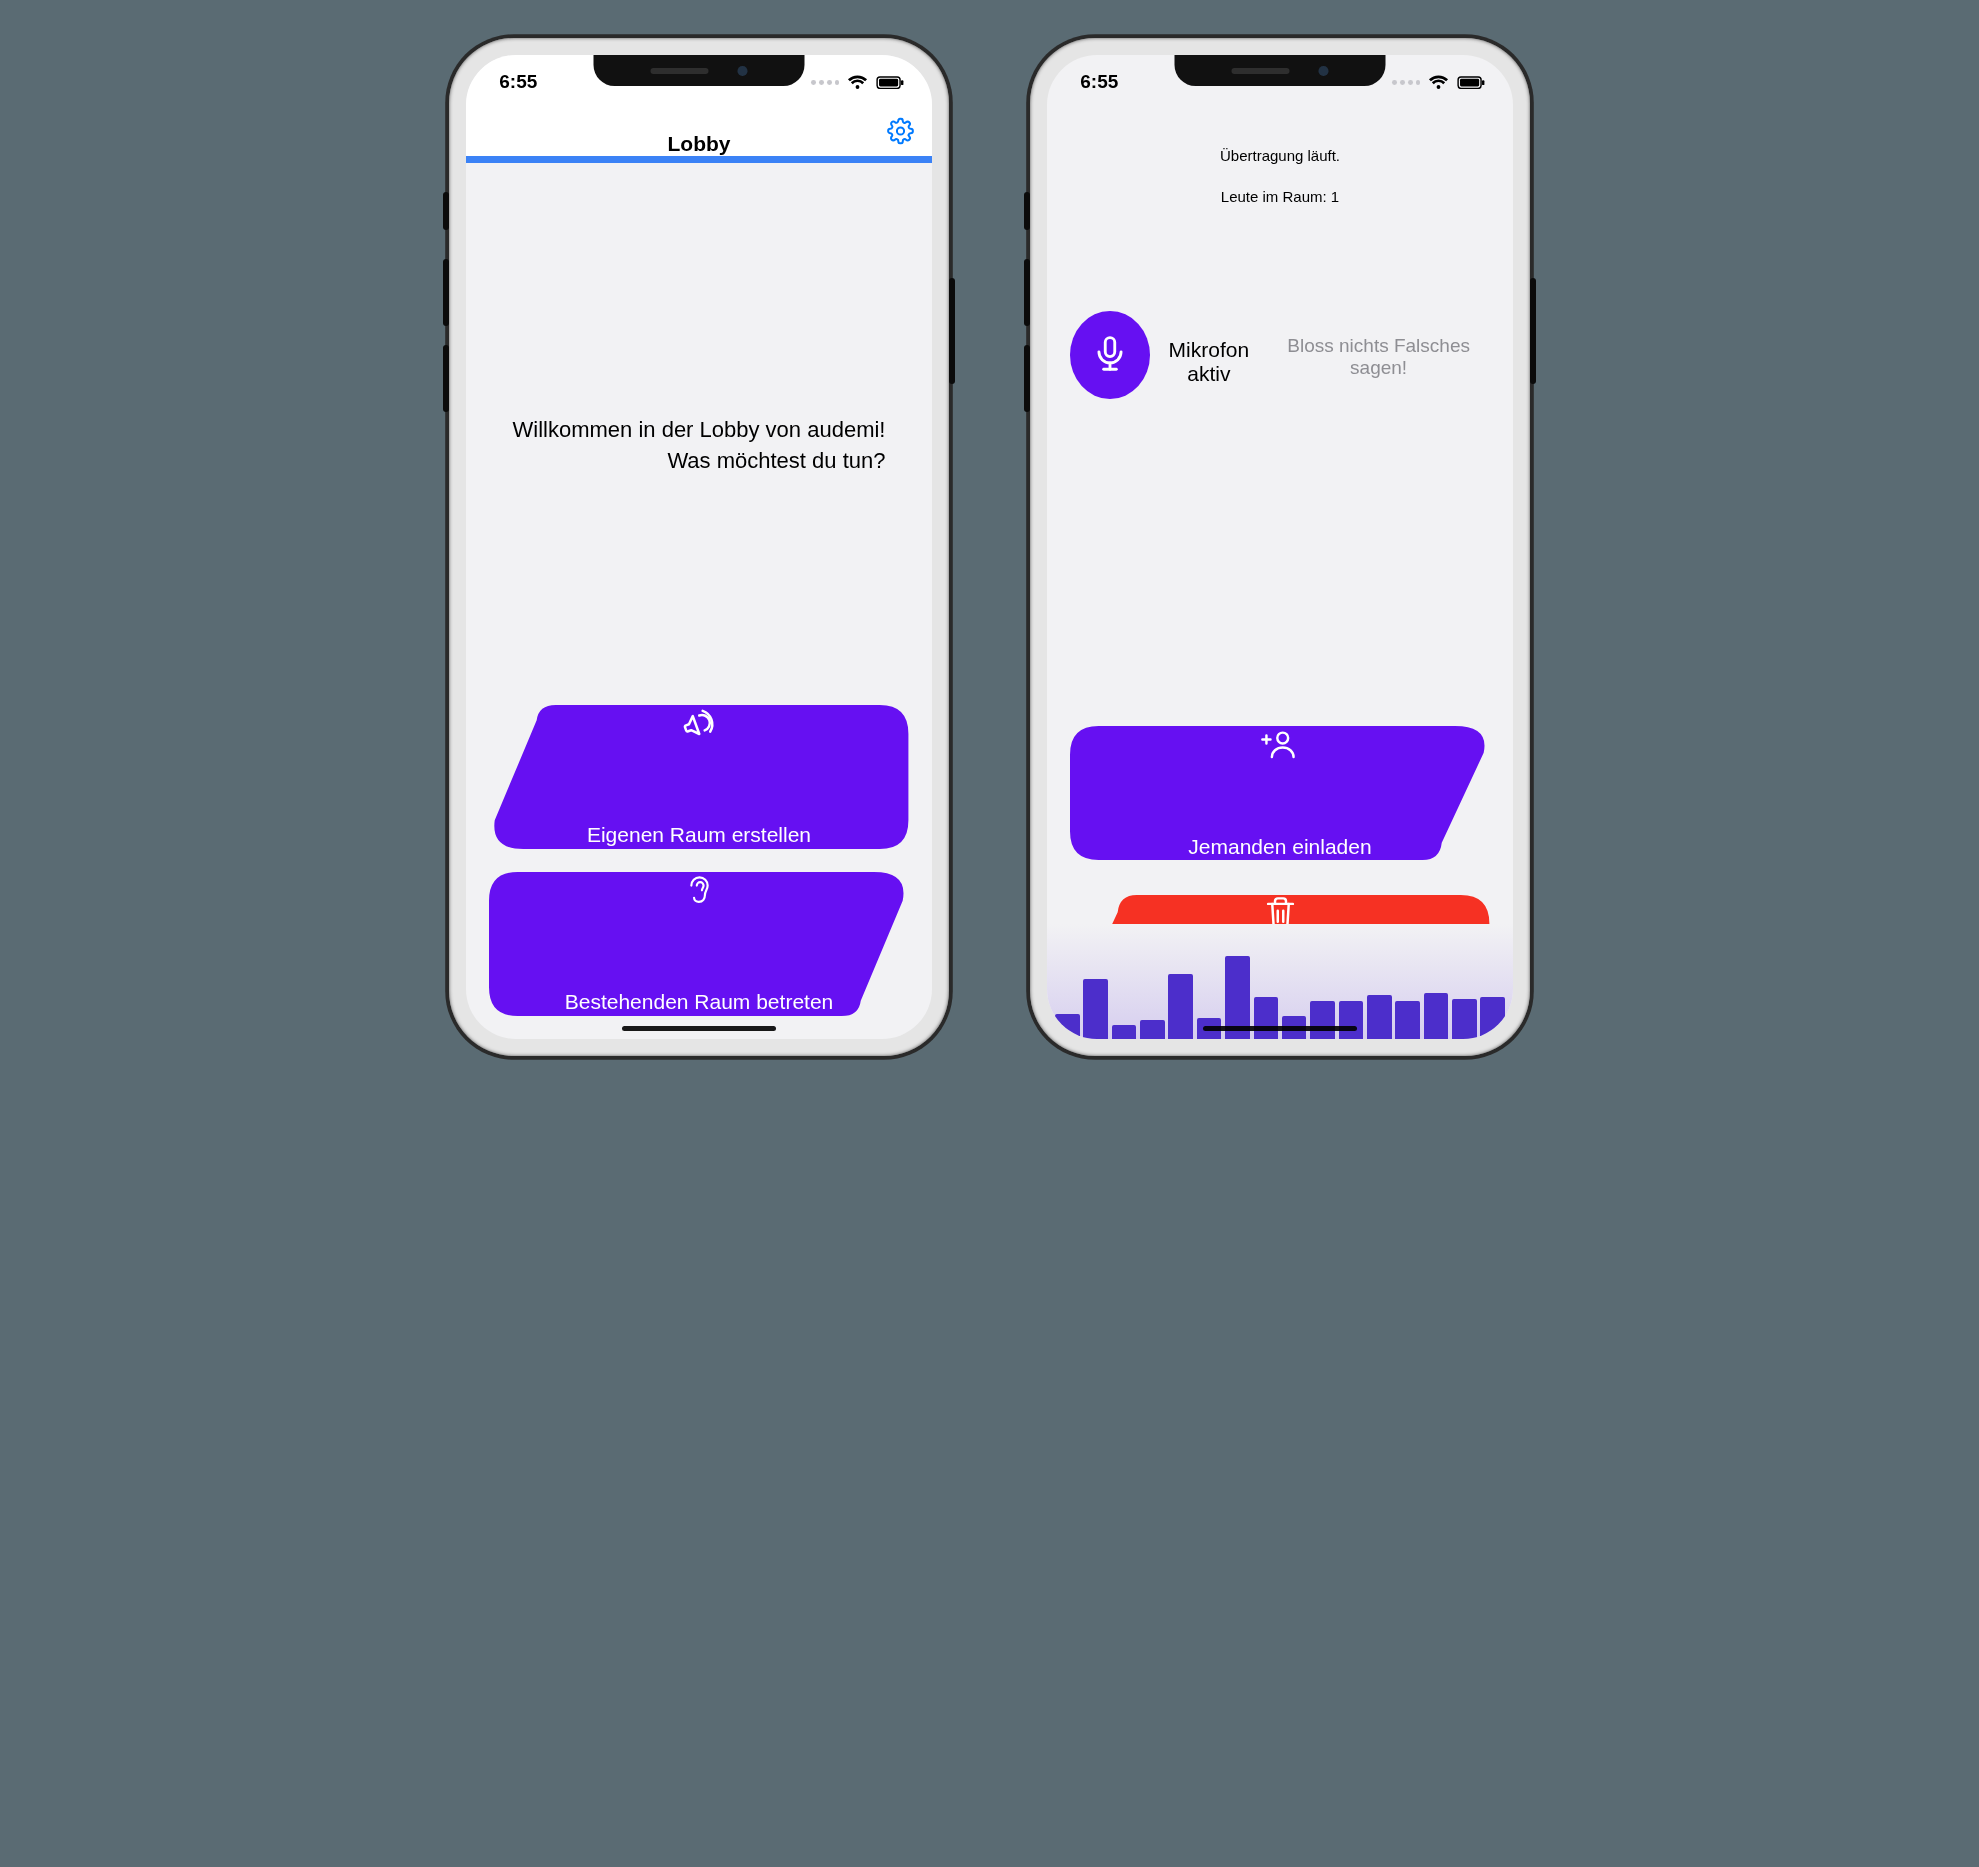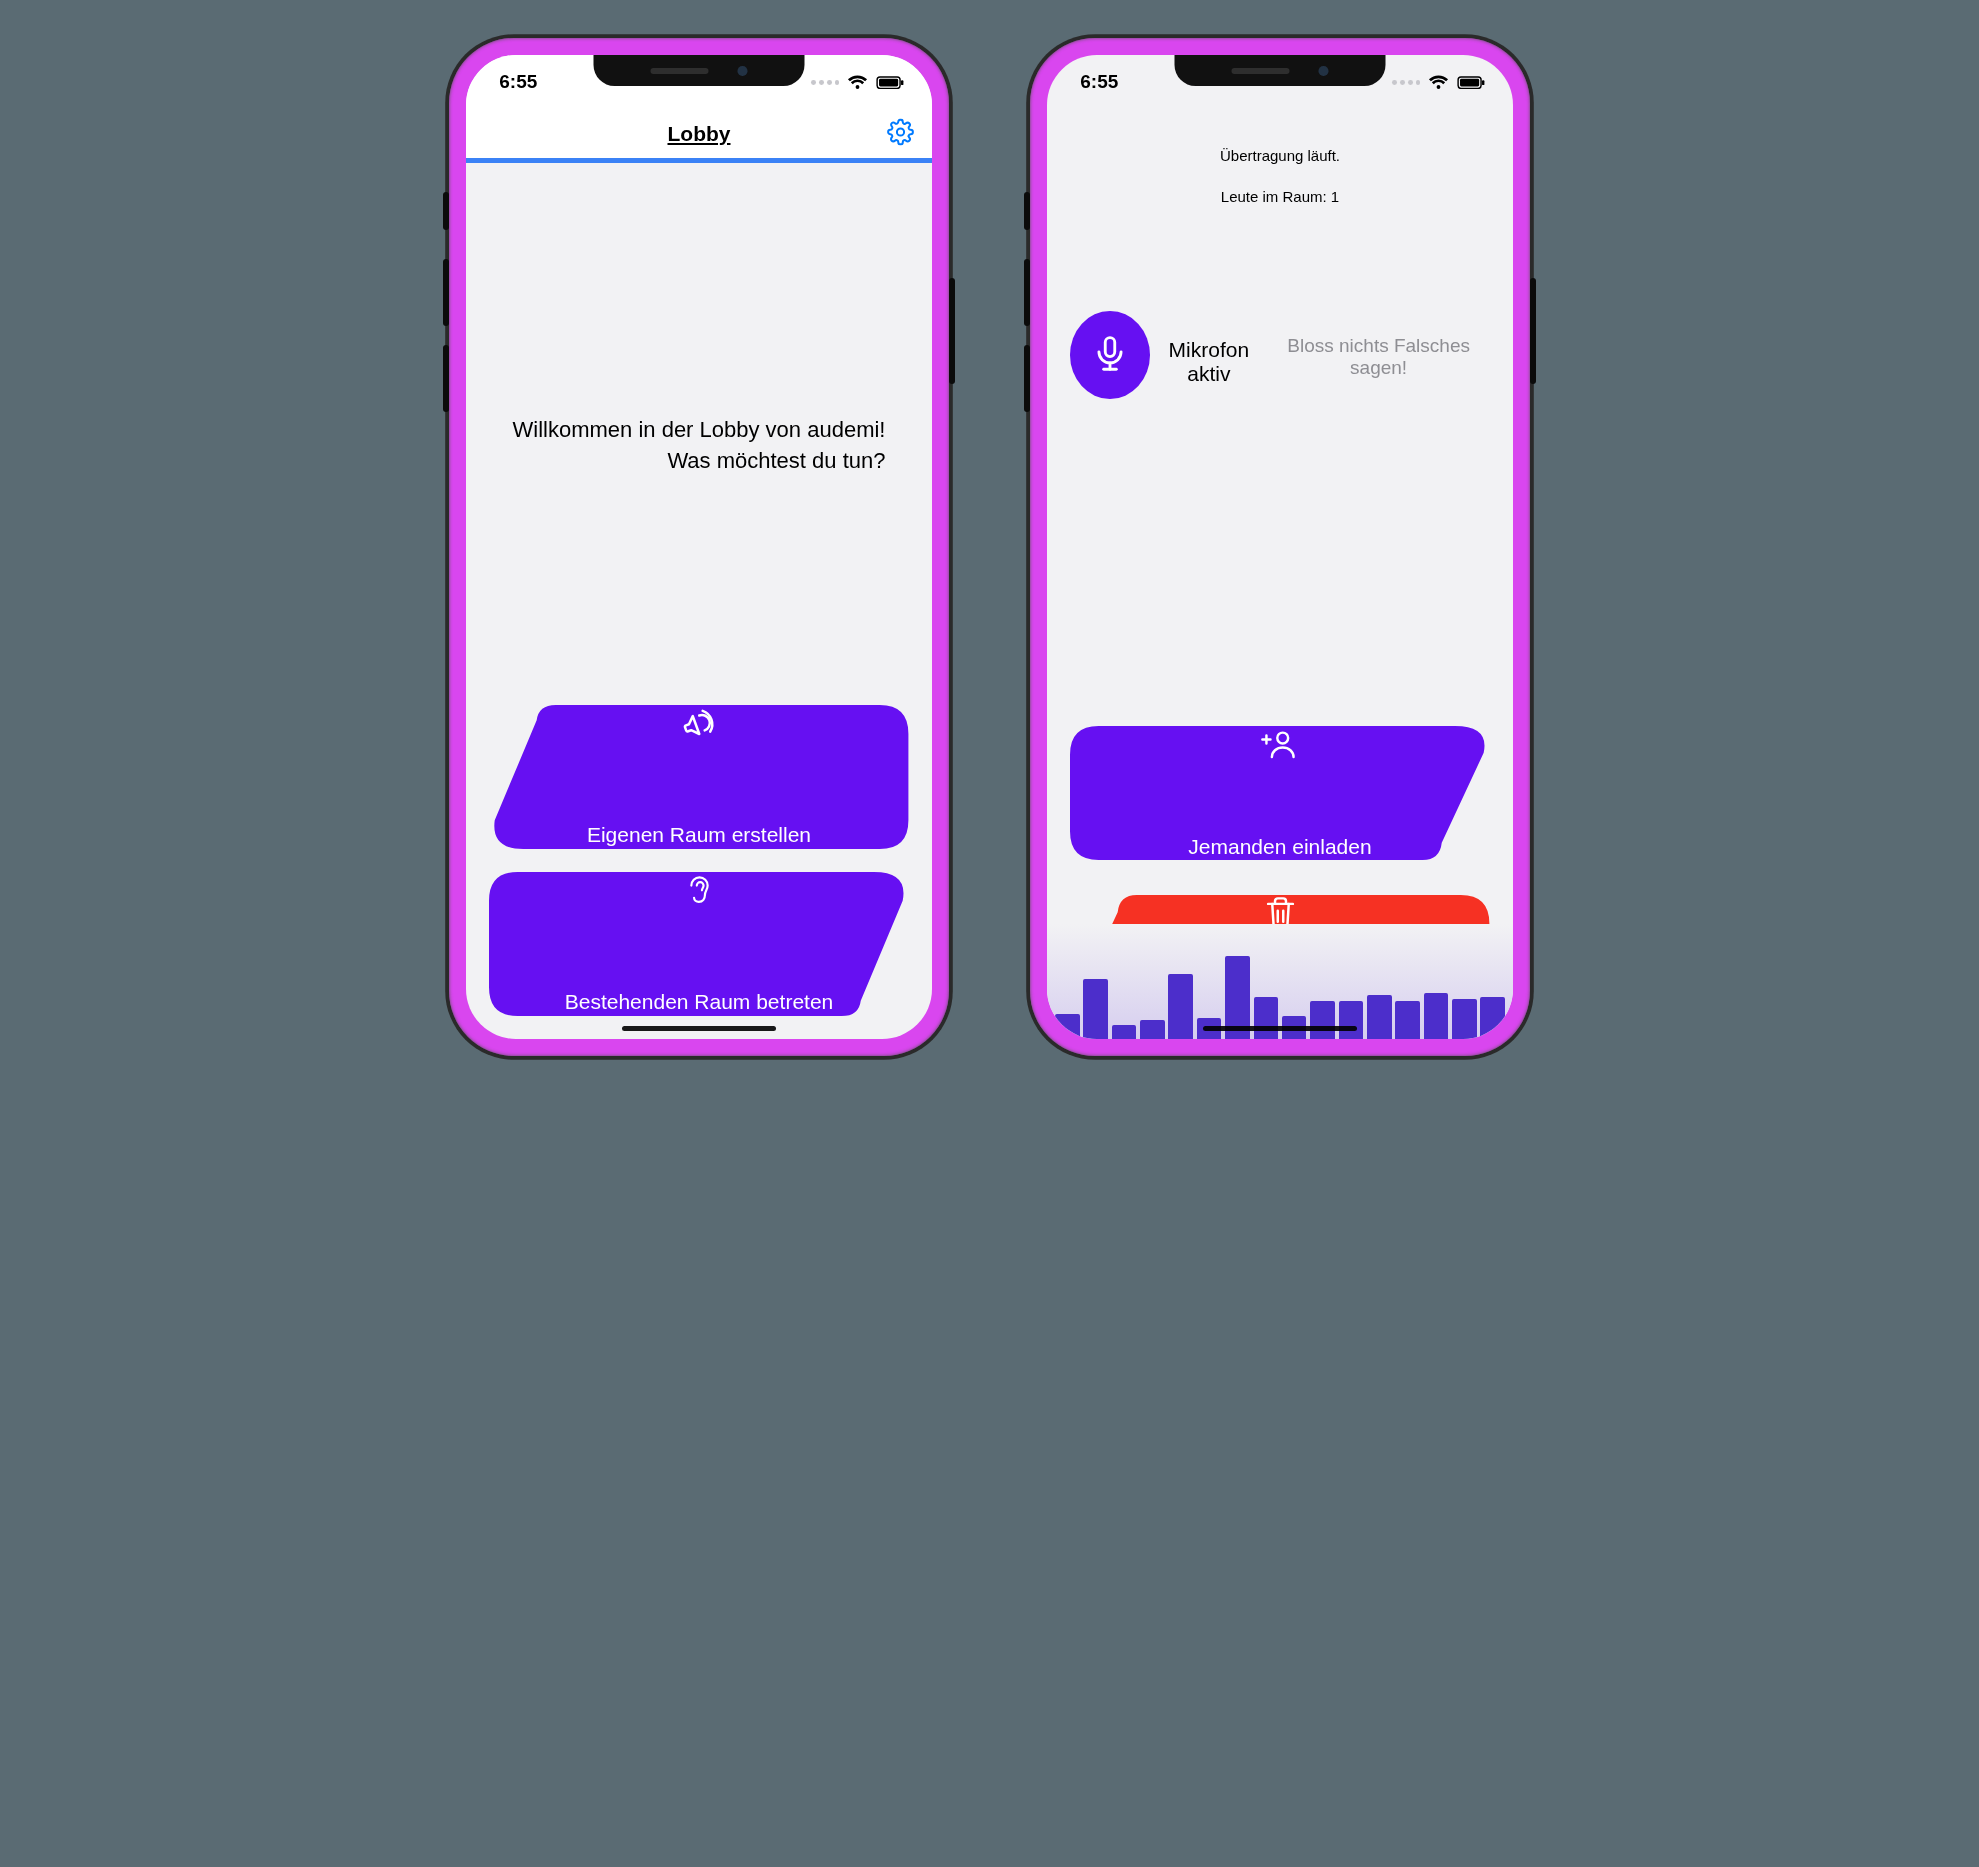--- a/index.html
+++ b/index.html
@@ -7,21 +7,21 @@
     font-family: -apple-system, BlinkMacSystemFont, "Segoe UI", Helvetica, Arial, sans-serif;
     background: #5a6b73;
     display: flex;
     justify-content: center;
     gap: 81px;
     padding: 38px 19px;
   }
   .phone {
     width: 500px;
     height: 1018px;
-    background: #d946ef;
+    background: #e5e5e5;
     border-radius: 65px;
     padding: 17.3px;
     position: relative;
     box-shadow: 0 0 0 3.8px #2a2a2a, inset 0 0 3.8px #555;
   }
   .phone::before, .phone::after {
     content: "";
     position: absolute;
     background: #0b0b0b;
     border-radius: 5.8px;
@@ -61,24 +61,23 @@
     padding: 0 27px 0 33px;
     font-size: 19px; font-weight: 600;
   }
   .status .right { display:flex; align-items:center; gap:7.7px; }
   .dots { display:flex; gap:2.9px; }
   .dots span { width:4.8px; height:4.8px; border-radius:50%; background:#c7c7cc; }
   .wifi-icon, .battery-icon { display:inline-flex; }
   .navbar {
     background:#fff;
     height:54px;
-    border-bottom:5px solid #3b82f6;
-    display:flex; align-items:center; justify-content:center;
+    border-bottom:7px solid #3b82f6;
+    display:flex; align-items:flex-end; justify-content:center;
     position:relative;
-    text-decoration:underline;
   }
   .navbar .title { font-size:21px; font-weight:600; }
   .navbar .gear { position:absolute; right:17.3px; top:50%; transform:translateY(-50%); color:#007aff; }
   .content { flex:1; display:flex; flex-direction:column; padding:23px; }
   .welcome { flex:1; display:flex; align-items:center; justify-content:center; text-align:right; padding:0 9.6px; }
   .welcome p { font-size:22px; line-height:1.4; color:#000; }
   .buttons { display:flex; flex-direction:column; gap:23px; margin-top:auto; }
   .slanted {
     position:relative;
     height:144px;

